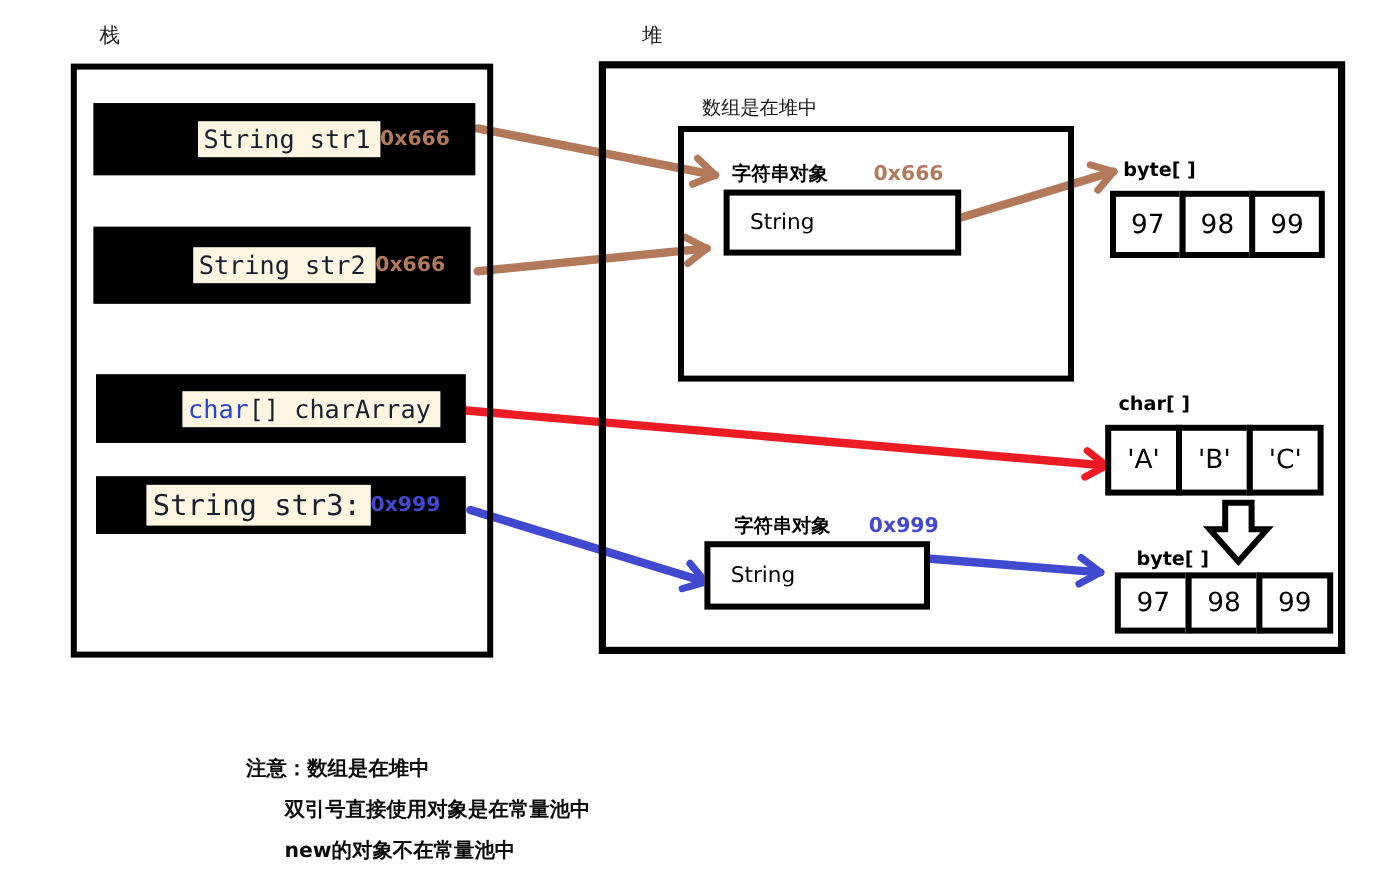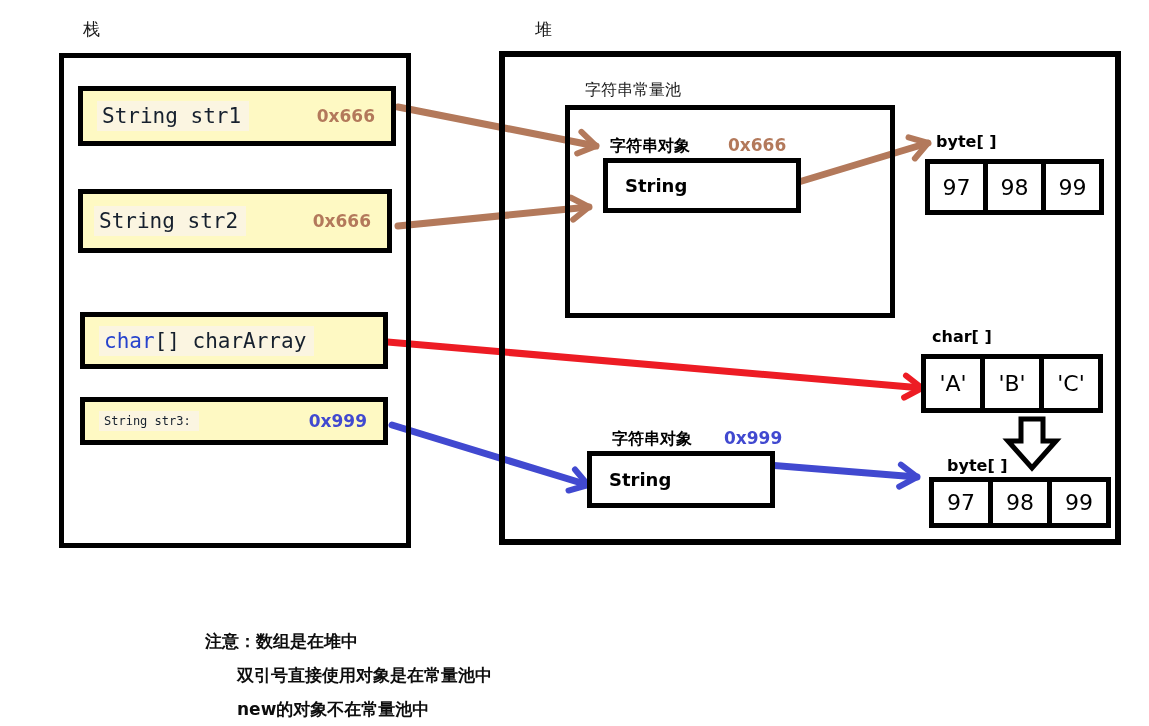--- a/index.html
+++ b/index.html
@@ -29,23 +29,23 @@
     border: 6px solid #000;
     box-sizing: border-box;
     background: transparent;
   }
   .var-box {
     position: absolute;
     border: 5px solid #000;
     box-sizing: border-box;
     display: flex;
     align-items: center;
-    justify-content: space-between;
+    justify-content: flex-end;
     padding: 0 16px 0 14px;
-    background: #fef9c3;
+    background: #000000;
   }
   .code-hl {
     font-family: "DejaVu Sans Mono", "Liberation Mono", monospace;
     font-size: 21px;
     color: #16202e;
     background: #fbf5e1;
     padding: 3px 8px 3px 5px;
     white-space: pre;
   }
   .kw { color: #2743cd; }
@@ -64,21 +64,21 @@
     position: absolute;
     border: 5px solid #000;
     box-sizing: border-box;
     display: flex;
     align-items: center;
     padding-left: 17px;
     background: #fff;
   }
   .inner-box .type-name {
     font-size: 18px;
-    font-weight: bold;
+    font-weight: normal;
     color: #000;
   }
   .obj-header {
     position: absolute;
     display: flex;
     gap: 38px;
     align-items: baseline;
     white-space: nowrap;
   }
   .obj-title {
@@ -159,28 +159,28 @@
     <span class="code-hl"><span class="kw"></span><span>String str2</span></span>
     <span class="addr addr-brown">0x666</span>
   </div>
 
   <div class="var-box" style="left:80px; top:312px; width:308px; height:57px;">
     <span class="code-hl"><span class="kw">char</span><span>[] charArray</span></span>
     <span class="addr"></span>
   </div>
 
   <div class="var-box" style="left:80px; top:397px; width:308px; height:48px;">
-    <span class="code-hl" style="font-size:12px;"><span class="kw"></span><span>String str3:</span></span>
+    <span class="code-hl" style="font-size:24px;"><span class="kw"></span><span>String str3:</span></span>
     <span class="addr addr-blue">0x999</span>
   </div>
 
   <div class="region-label" style="left:535px; top:18px;">堆</div>
   <div class="big-box" style="left:499px; top:51px; width:622px; height:494px;"></div>
 
-  <div class="pool-label" style="left:585px; top:80px;">字符串常量池</div>
+  <div class="pool-label" style="left:585px; top:80px;">数组是在堆中</div>
   <div class="big-box" style="left:565px; top:105px; width:330px; height:213px; border-width:5px;"></div>
 
   <div class="obj-header" style="left:610px; top:135px;">
     <span class="obj-title">字符串对象</span>
     <span class="addr addr-brown">0x666</span>
   </div>
   <div class="inner-box" style="left:603px; top:158px; width:198px; height:55px;">
     <span class="type-name">String</span>
   </div>
 

